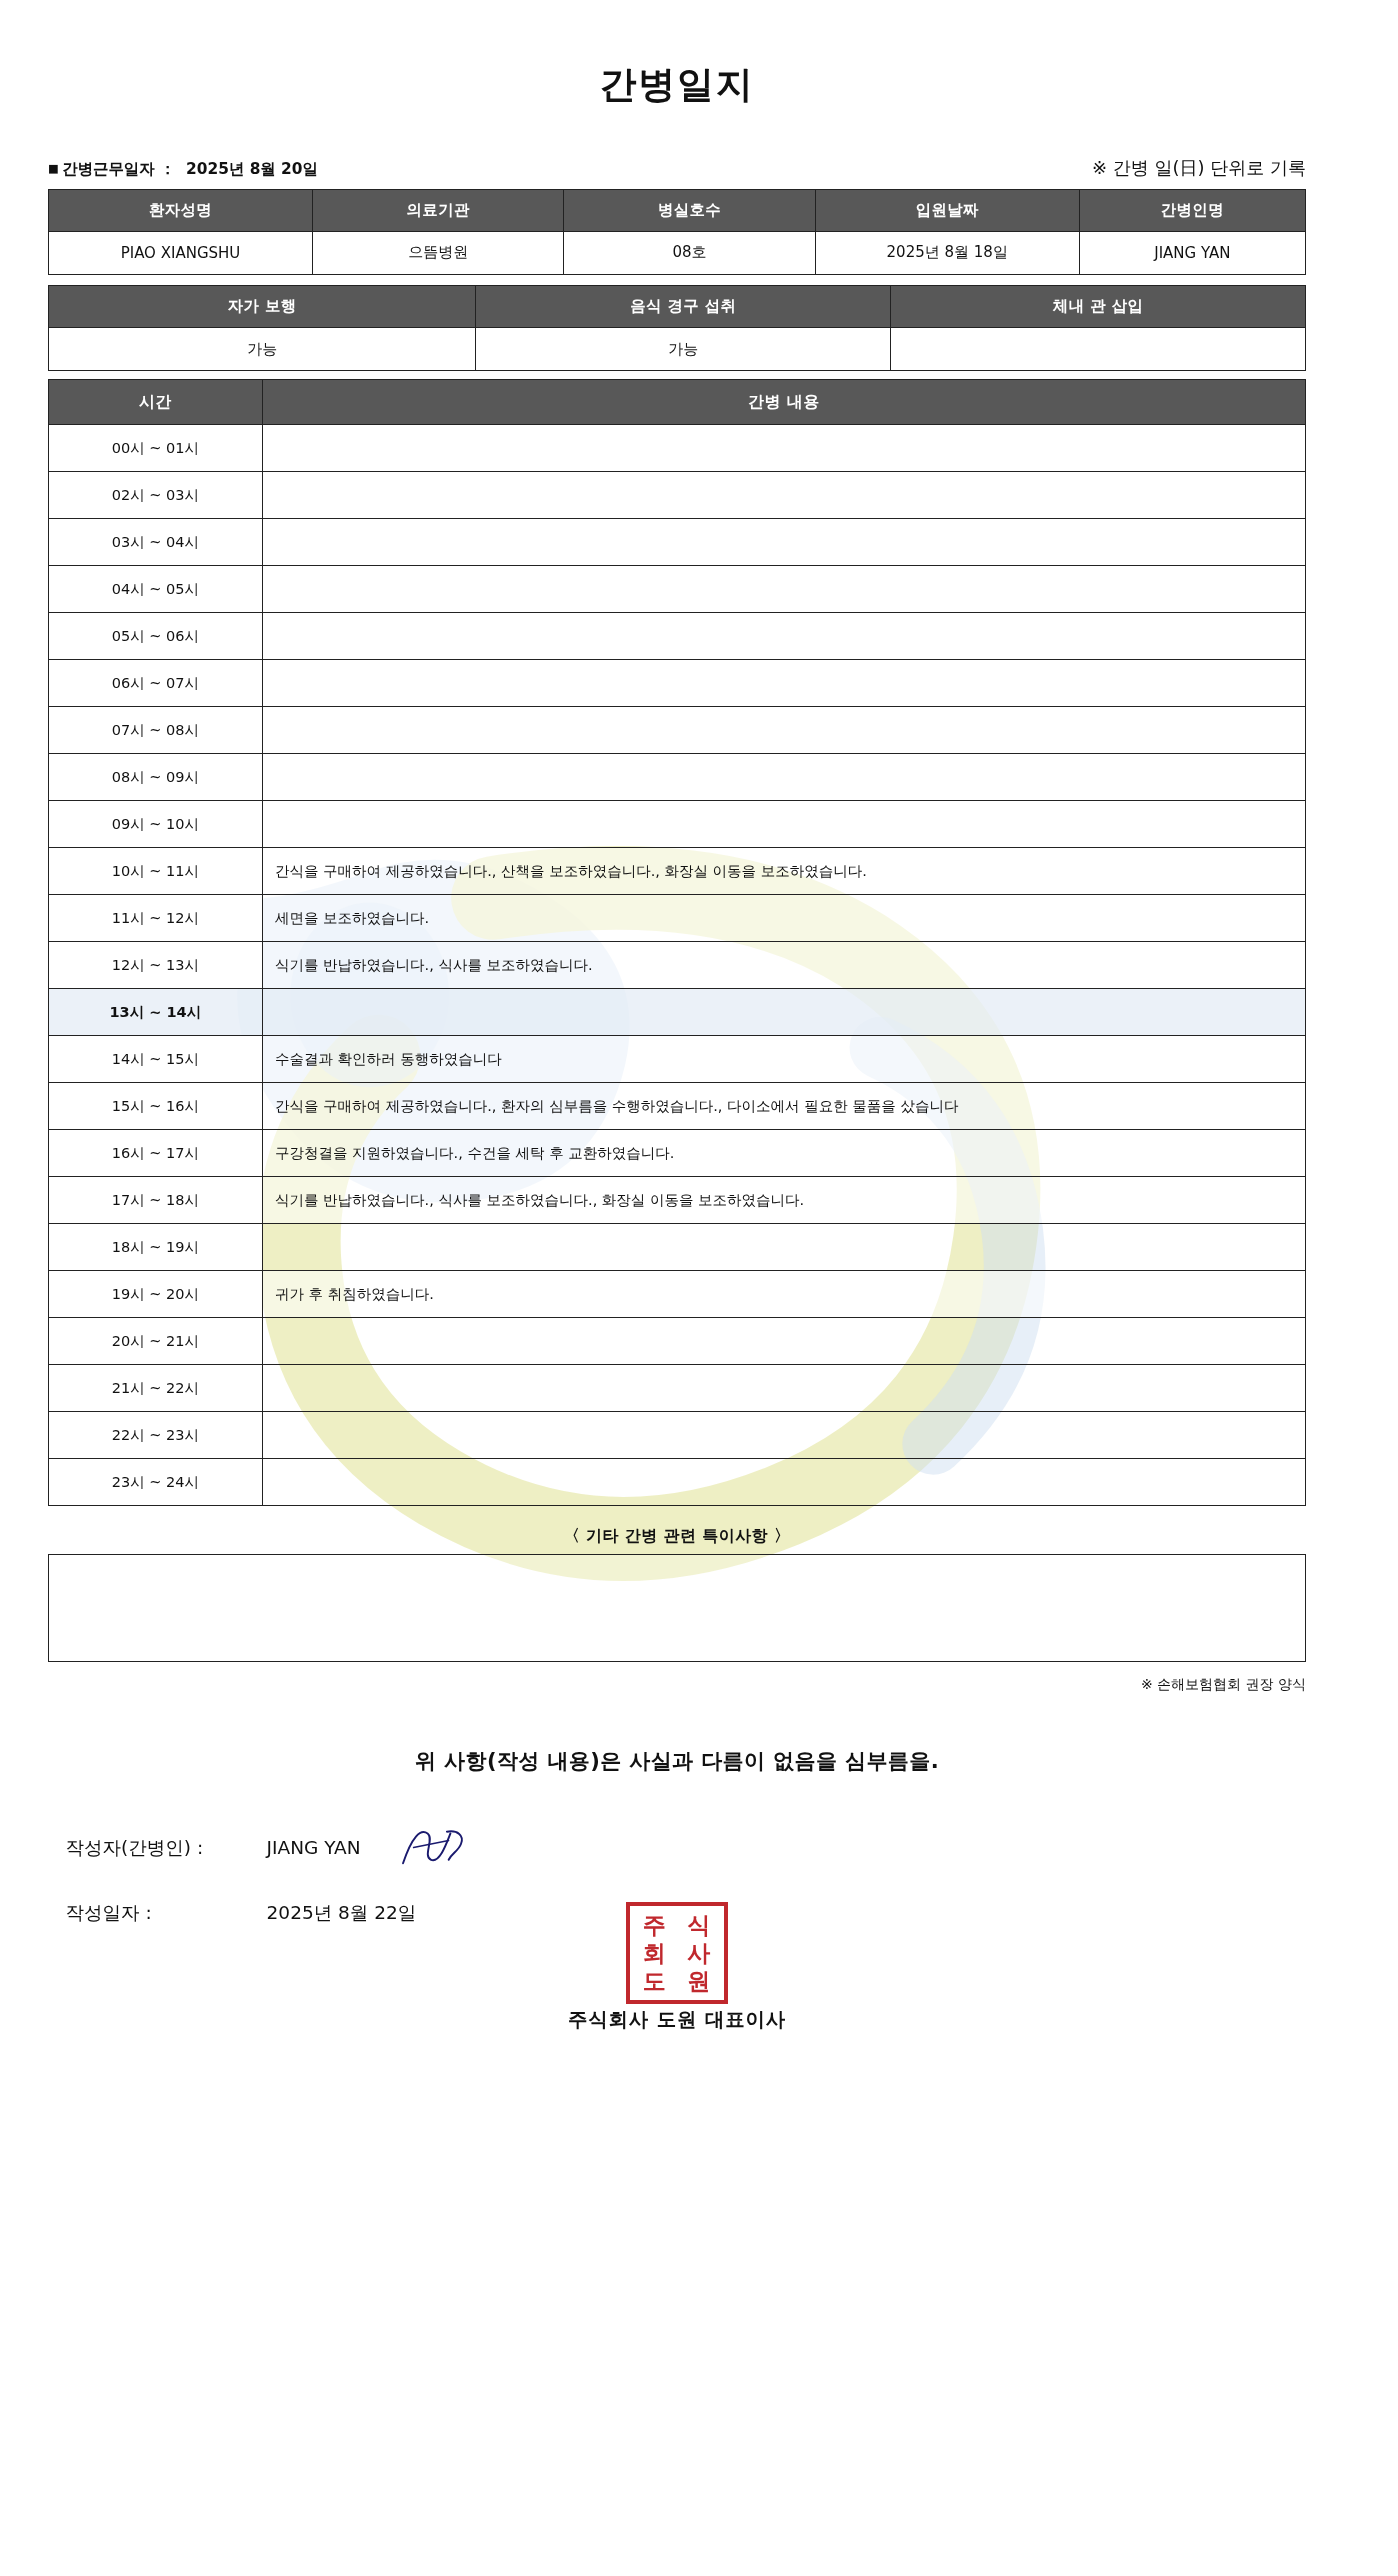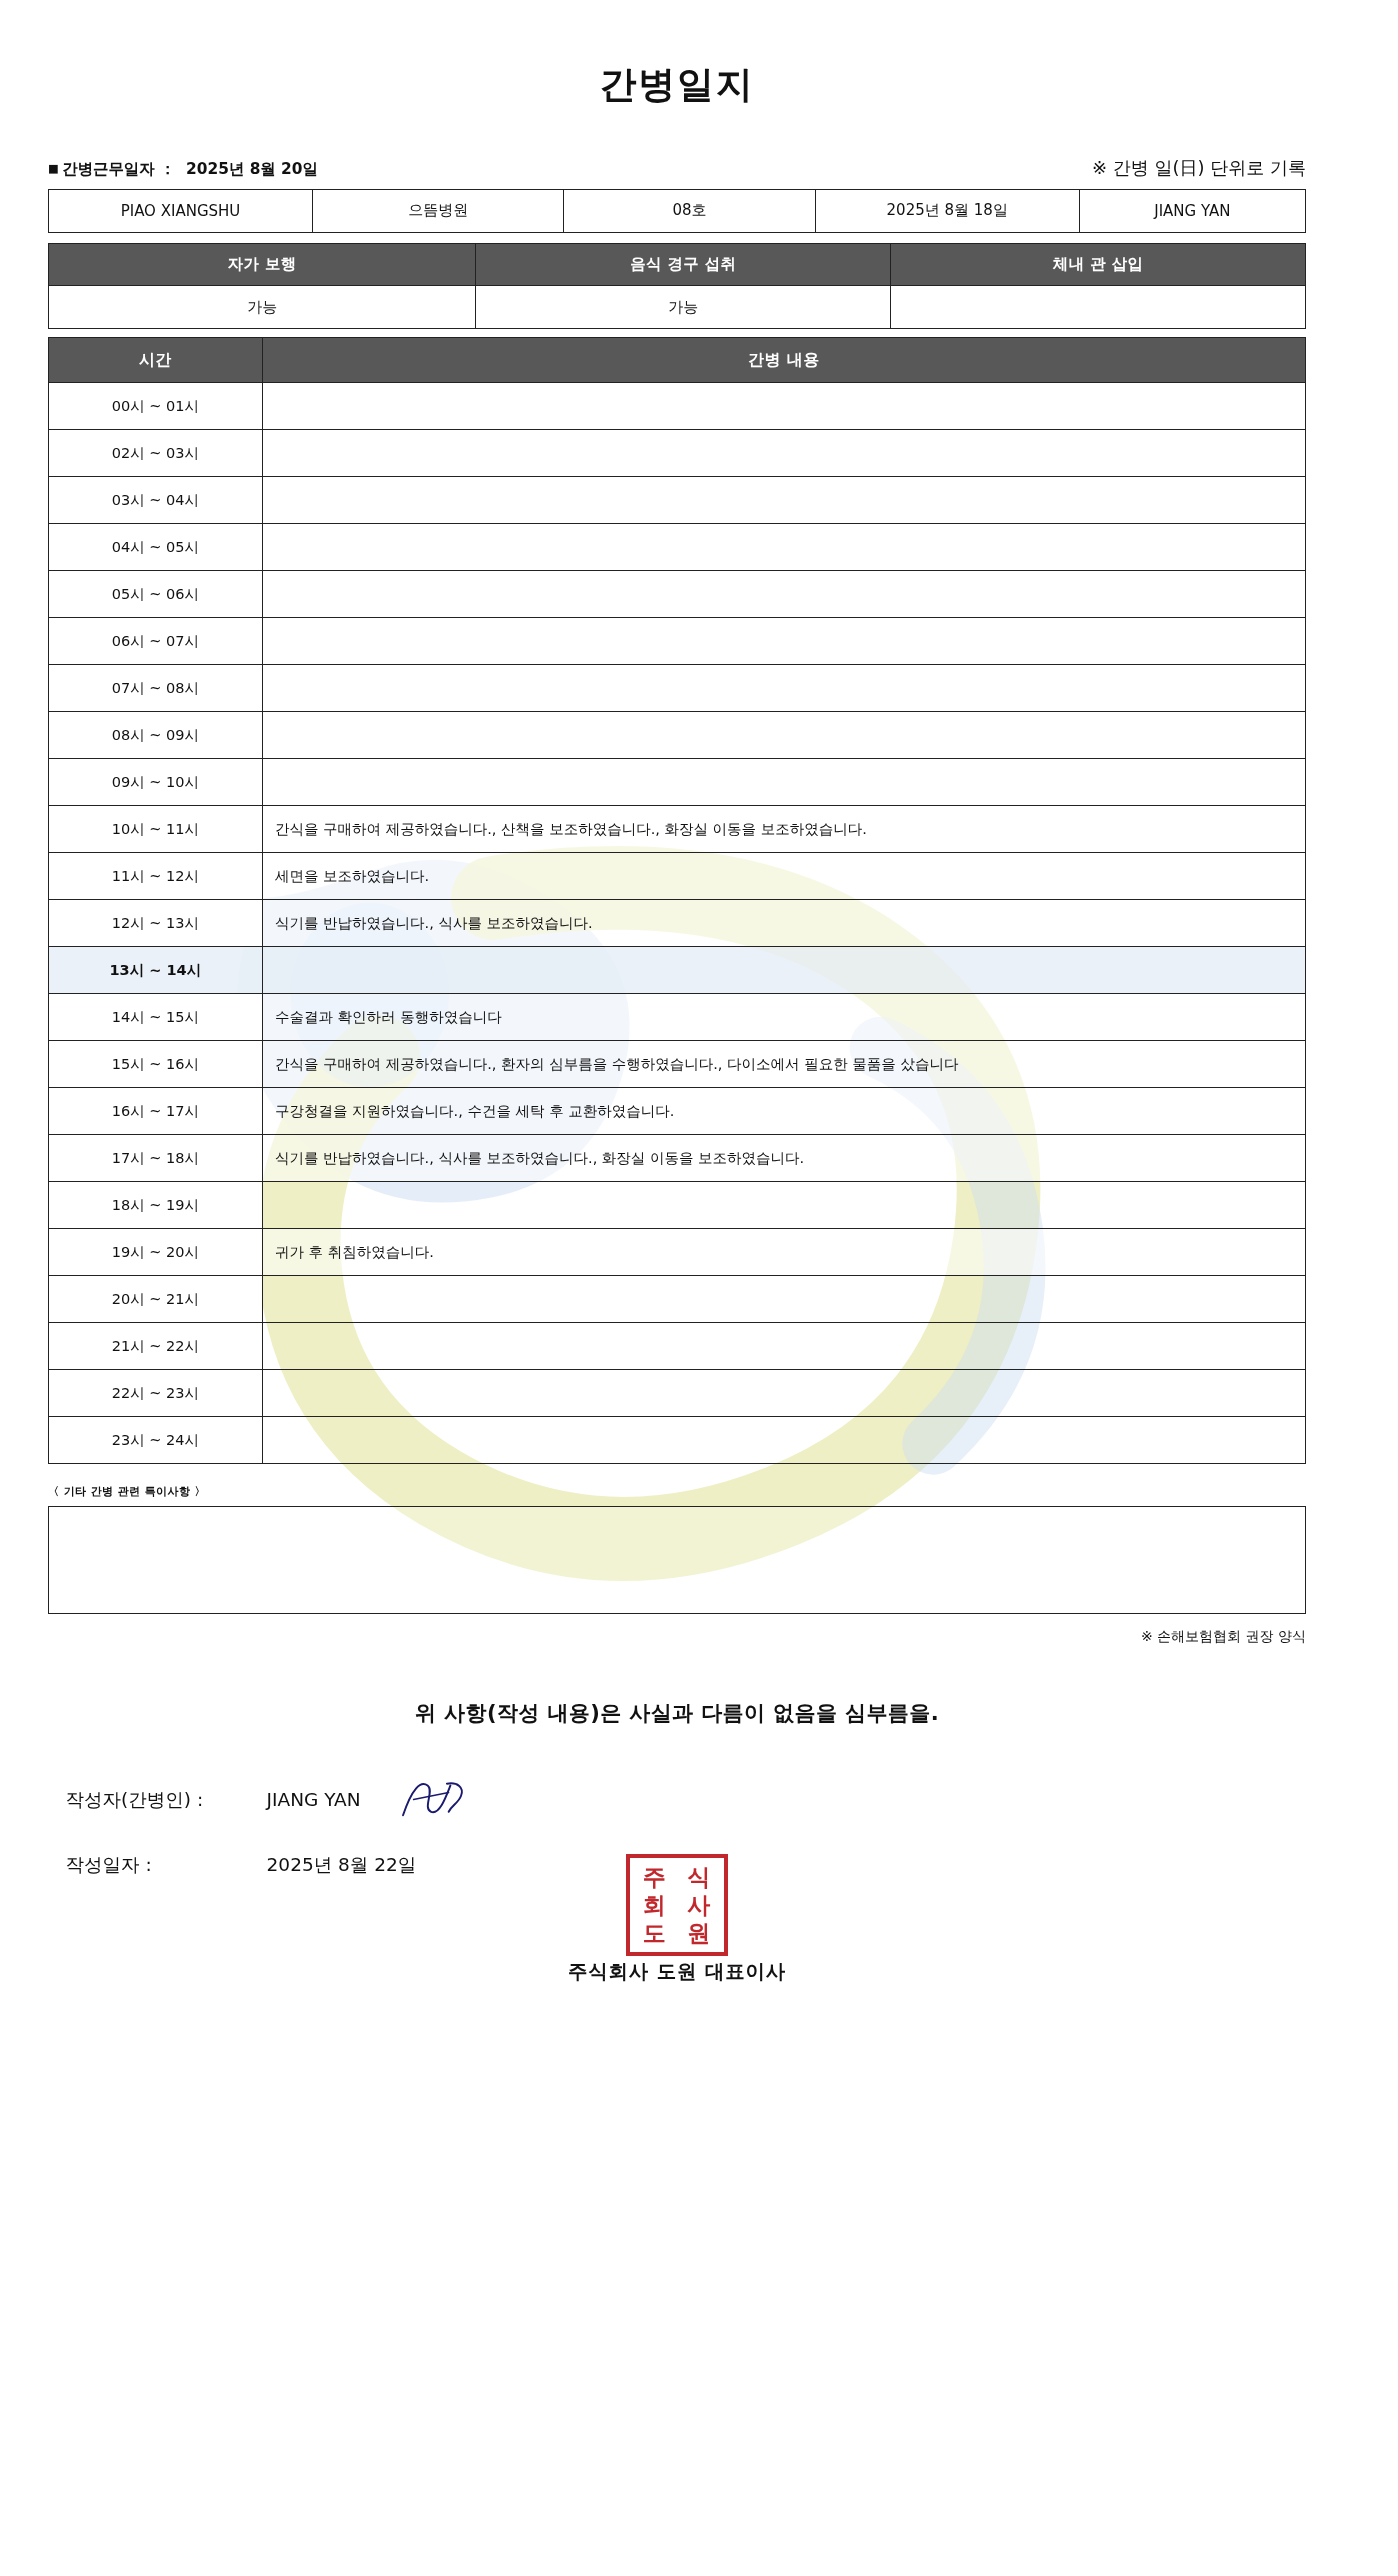--- a/index.html
+++ b/index.html
@@ -111,22 +111,23 @@
     background: rgba(255,255,255,0.0);
   }
   .note-cell.has-text {
     background: rgba(255,255,255,0.55);
   }
   .row-hl td {
     background: rgba(232,238,247,0.85);
     font-weight: bold;
   }
   .etc-label {
-    font-weight: bold;
-    font-size: 11px;
+    text-align: center;
+    font-weight: bold;
+    font-size: 16px;
     margin-top: 19.4px;
     margin-bottom: 7px;
     letter-spacing: 0.4px;
   }
   .etc-box {
     border: 0.9px solid #222222;
     height: 106px;
     background: rgba(255,255,255,0.25);
   }
   .assoc-note {
@@ -221,20 +222,27 @@
 
     <table class="tbl-info">
       <colgroup>
         <col style="width:21%">
           <col style="width:20%">
           <col style="width:20%">
           <col style="width:21%">
           <col style="width:18%">
       </colgroup>
       <tbody>
+          <tr>
+        <th class="hdr">환자성명</th>
+        <th class="hdr">의료기관</th>
+        <th class="hdr">병실호수</th>
+        <th class="hdr">입원날짜</th>
+        <th class="hdr">간병인명</th>
+      </tr>
       <tr>
         <td class="val">PIAO XIANGSHU</td>
         <td class="val">으뜸병원</td>
         <td class="val">08호</td>
         <td class="val">2025년 8월 18일</td>
         <td class="val">JIANG YAN</td>
       </tr>
     </tbody>
       </table>
 

